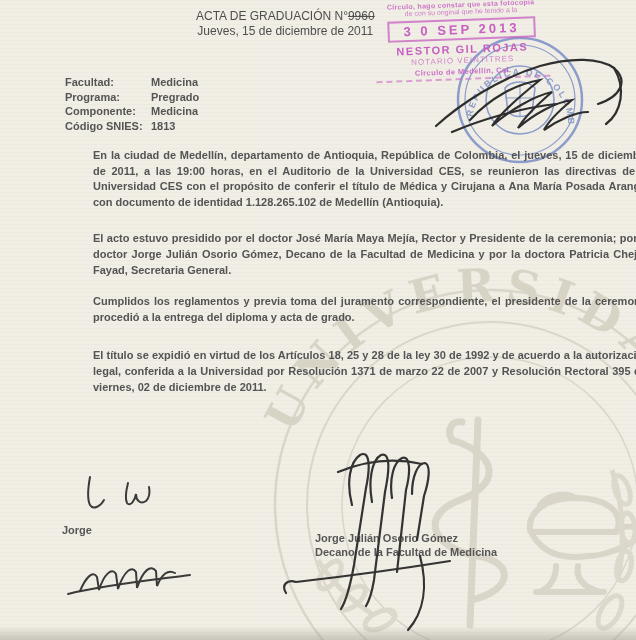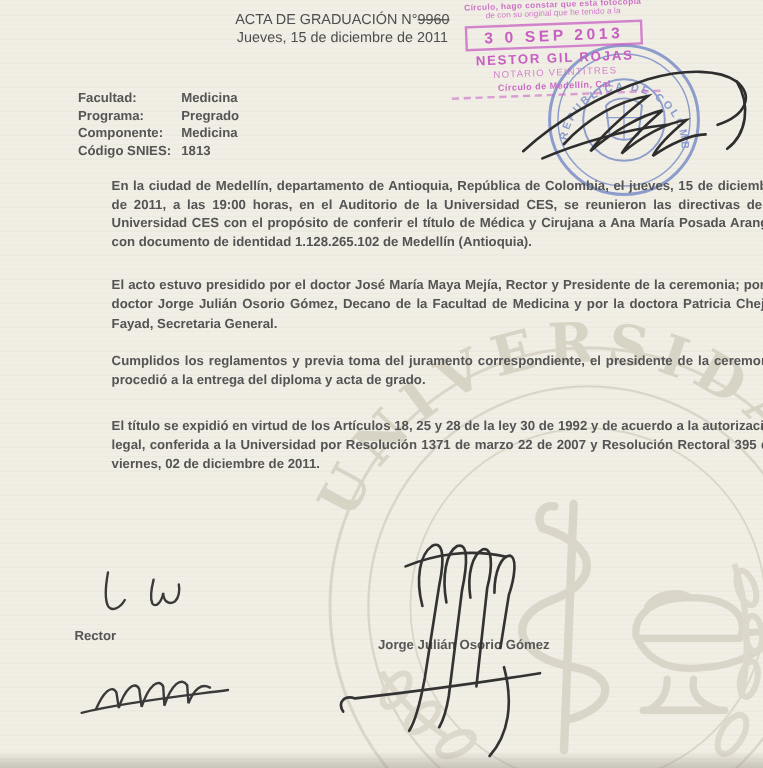--- a/index.html
+++ b/index.html
@@ -153,24 +153,25 @@
   </div>
 
   <div class="paras">
     <p class="p1">En la ciudad de Medellín, departamento de Antioquia, República de Colombia, el jueves, 15 de diciembre de 2011, a las 19:00 horas, en el Auditorio de la Universidad CES, se reunieron las directivas de la Universidad CES con el propósito de conferir el título de Médica y Cirujana a Ana María Posada Arango, con documento de identidad 1.128.265.102 de Medellín (Antioquia).</p>
     <p class="p2">El acto estuvo presidido por el doctor José María Maya Mejía, Rector y Presidente de la ceremonia; por el doctor Jorge Julián Osorio Gómez, Decano de la Facultad de Medicina y por la doctora Patricia Chejne Fayad, Secretaria General.</p>
     <p class="p3">Cumplidos los reglamentos y previa toma del juramento correspondiente, el presidente de la ceremonia procedió a la entrega del diploma y acta de grado.</p>
     <p class="p4">El título se expidió en virtud de los Artículos 18, 25 y 28 de la ley 30 de 1992 y de acuerdo a la autorización legal, conferida a la Universidad por Resolución 1371 de marzo 22 de 2007 y Resolución Rectoral 395 del viernes, 02 de diciembre de 2011.</p>
   </div>
 
   <div class="sig sig-jose">
-    <div>Rector</div>
+    <div>Jorge</div>
   </div>
   <div class="sig sig-jorge">
     <div>Jorge Julián Osorio Gómez</div>
+    <div>Decano de la Facultad de Medicina</div>
   </div>
 </div>
 
 <svg class="ink" width="636" height="640" viewBox="0 0 636 640">
 
   <g stroke="#2e2e2e" fill="none" stroke-width="2.2" stroke-linecap="round">
     <path d="M 436 126 C 460 104, 500 78, 540 66 C 572 57, 600 58, 614 68 C 628 80, 622 96, 598 104"></path>
     <path d="M 470 120 C 490 98, 516 84, 540 80 C 520 96, 500 114, 492 126 C 510 110, 534 96, 552 92 C 538 104, 524 118, 518 128 C 534 114, 556 102, 572 100 C 560 110, 548 122, 544 130 C 558 120, 576 112, 588 112"></path>
     <path d="M 452 132 C 480 120, 520 108, 556 104"></path>
     <path d="M 614 68 C 626 88, 622 112, 606 124"></path>

